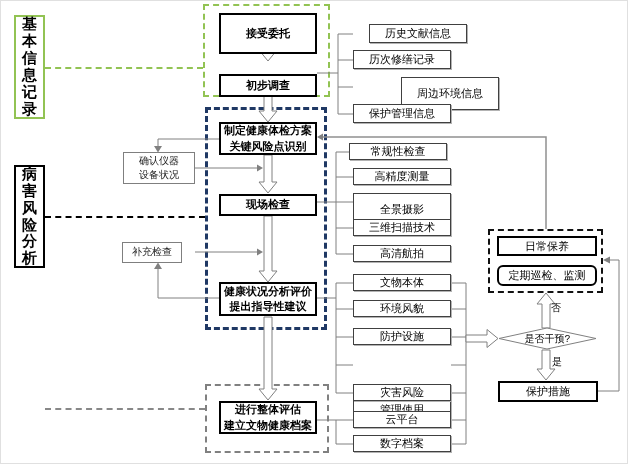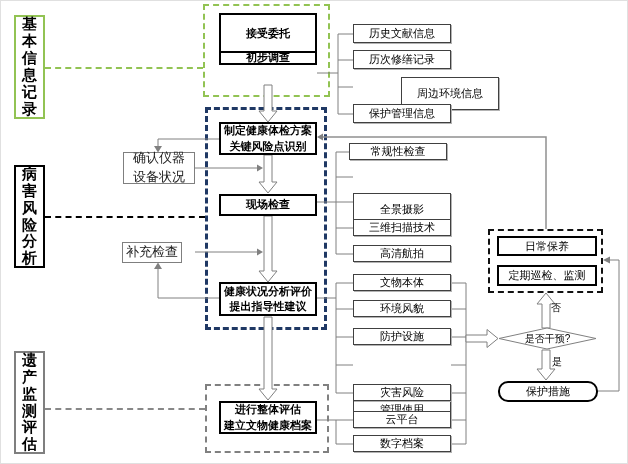--- a/index.html
+++ b/index.html
@@ -28,26 +28,26 @@
   .vlabel.green{border:2px solid #92c353;}
   .vlabel.black{border:2px solid #000;}
   .vlabel.gray{border:2px solid #7f7f7f;}
   
   .box{
     position:absolute;box-sizing:border-box;background:#fff;z-index:3;
     display:flex;align-items:center;justify-content:center;
     text-align:center;white-space:pre-line;
   }
   .main{border:2px solid #000;font-weight:bold;font-size:11px;line-height:1.4;}
-  .soft{border:1px solid #7f7f7f;font-size:13px;line-height:1.45;color:#222;}
+  .soft{border:1px solid #7f7f7f;font-size:10px;line-height:1.45;color:#222;}
   .rbox{border:1px solid #404040;box-shadow:1px 1px 0 #b3b3b3;font-size:11px;}
   .mbox{border:2px solid #000;font-size:11px;}
   .dtext{
     position:absolute;box-sizing:border-box;z-index:3;background:transparent;
-    display:flex;align-items:center;justify-content:center;font-size:10px;
+    display:flex;align-items:center;justify-content:center;font-size:10px;font-family:Liberation Mono, monospace;
   }
   .tag{position:absolute;font-size:10px;z-index:3;}
   svg.wires{position:absolute;left:0;top:0;z-index:2;}
 </style>
 </head>
 <body>
 
 <div id="canvas">
 
   <div class="frame green" style="left:202px;top:3px;width:127px;height:93px;"></div>
@@ -90,58 +90,56 @@
 
     <polygon points="498,337.5 546,327 595,337.5 546,348" fill="#fff" stroke="#808080" stroke-width="1"></polygon>
   </svg>
 
   <div class="vlabel green" style="left:13px;top:14px;width:31px;height:104px;">
       <span>基本信息记录</span>
     </div>
   <div class="vlabel black" style="left:13px;top:164px;width:31px;height:103px;">
       <span>病害风险分析</span>
     </div>
-  <div class="vlabel gray" style="left:13px;top:350px;width:31px;height:103px;">
-      <span>遗产监测评估</span>
-    </div>
 
   <div class="box main" style="left:218px;top:12px;width:98px;height:41px;">接受委托</div>
-  <div class="box main" style="left:218px;top:50px;width:98px;height:14px;">初步调查</div>
+  <div class="box main" style="left:218px;top:73px;width:98px;height:23px;">初步调查</div>
   <div class="box main" style="left:218px;top:121px;width:98px;height:33px;">制定健康体检方案
 关键风险点识别</div>
   <div class="box main" style="left:218px;top:193px;width:98px;height:22px;text-align:right;">现场检查</div>
   <div class="box main" style="left:218px;top:281px;width:98px;height:34px;">健康状况分析评价
 提出指导性建议</div>
   <div class="box main" style="left:218px;top:400px;width:98px;height:33px;">进行整体评估
 建立文物健康档案</div>
 
   <div class="box soft" style="left:122px;top:151px;width:72px;height:32px;">确认仪器
 设备状况</div>
   <div class="box soft" style="left:121px;top:241px;width:60px;height:21px;">补充检查</div>
 
-  <div class="box rbox" style="left:352px;top:23px;width:98px;height:19px;">历史文献信息</div>
+  <div class="box rbox" style="left:368px;top:23px;width:98px;height:19px;">历史文献信息</div>
   <div class="box rbox" style="left:352px;top:49px;width:98px;height:19px;">历次修缮记录</div>
   <div class="box rbox" style="left:364px;top:76px;width:98px;height:33px;margin-left:36px;">周边环境信息</div>
   <div class="box rbox" style="left:352px;top:103px;width:98px;height:19px;">保护管理信息</div>
 
   <div class="box rbox" style="left:348px;top:142px;width:98px;height:17px;">常规性检查</div>
+  <div class="box rbox" style="left:352px;top:167px;width:98px;height:17px;">高精度测量</div>
   <div class="box rbox" style="left:352px;top:192px;width:98px;height:33px;">全景摄影</div>
   <div class="box rbox" style="left:352px;top:218px;width:98px;height:17px;">三维扫描技术</div>
   <div class="box rbox" style="left:352px;top:244px;width:98px;height:17px;">高清航拍</div>
 
   <div class="box rbox" style="left:352px;top:273px;width:98px;height:17px;">文物本体</div>
   <div class="box rbox" style="left:352px;top:299px;width:98px;height:17px;">环境风貌</div>
   <div class="box rbox" style="left:352px;top:327px;width:98px;height:17px;">防护设施</div>
   <div class="box rbox" style="left:352px;top:355px;width:98px;height:17px;margin-top:45px;">管理使用</div>
   <div class="box rbox" style="left:352px;top:383px;width:98px;height:17px;">灾害风险</div>
 
   <div class="box rbox" style="left:352px;top:410px;width:98px;height:17px;">云平台</div>
   <div class="box rbox" style="left:352px;top:434px;width:98px;height:17px;">数字档案</div>
 
   <div class="box mbox" style="left:496px;top:235px;width:100px;height:20px;">日常保养</div>
-  <div class="box mbox" style="left:496px;top:264px;width:100px;height:21px;">定期巡检、监测</div>
+  <div class="box mbox" style="left:496px;top:264px;width:100px;height:21px;border-radius:6px;">定期巡检、监测</div>
 
   <div class="dtext" style="left:498px;top:327px;width:97px;height:21px;">是否干预?</div>
   <div class="tag" style="left:550px;top:300px;">否</div>
   <div class="tag" style="left:551px;top:354px;">是</div>
-  <div class="box mbox" style="left:497px;top:380px;width:100px;height:21px;border-radius:10px;">保护措施</div>
+  <div class="box mbox" style="left:497px;top:380px;width:100px;height:21px;">保护措施</div>
 
 </div>
 
 </body></html>

